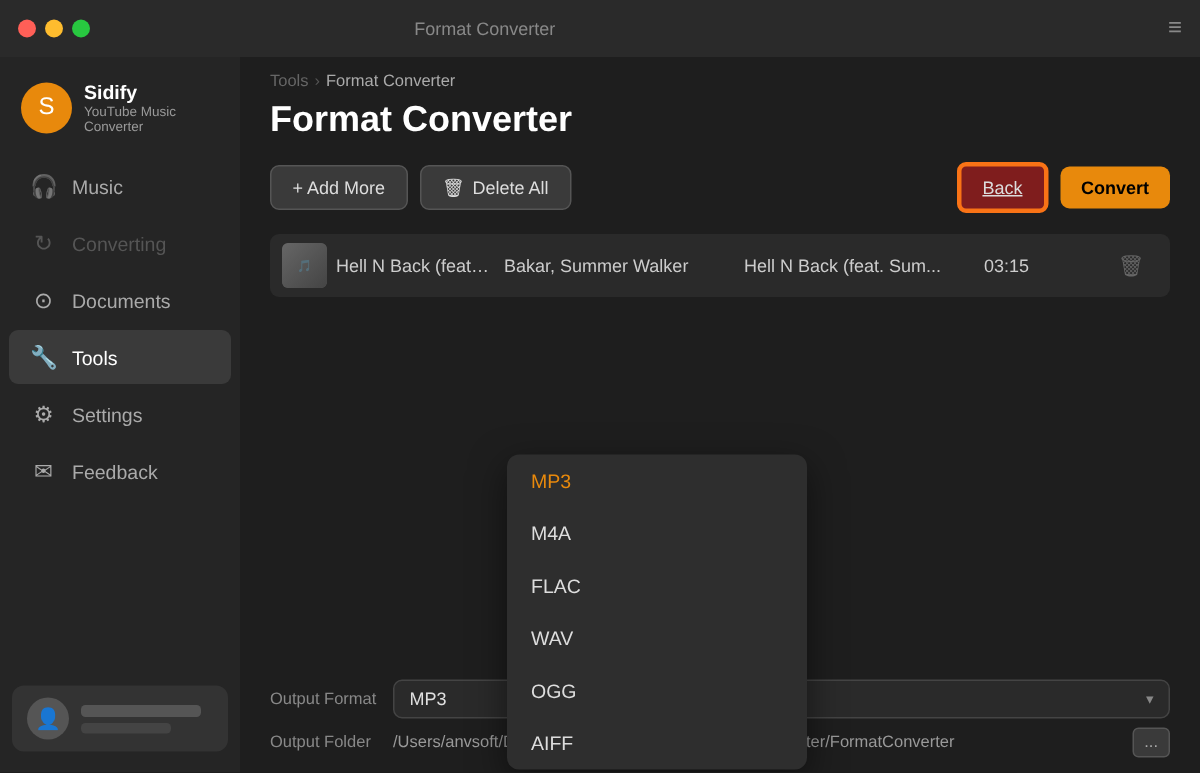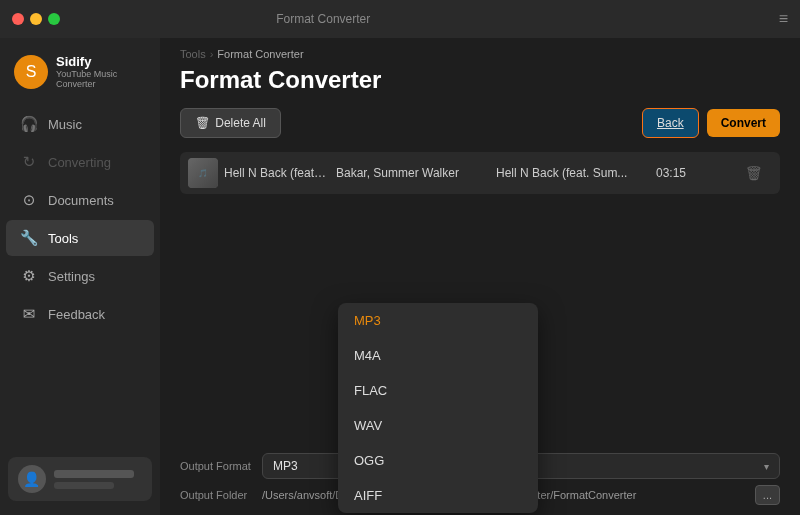--- a/index.html
+++ b/index.html
@@ -221,23 +221,23 @@
       cursor: pointer;
       border: none;
       font-family: inherit;
     }
     .btn-secondary {
       background: #3a3a3a;
       color: #ddd;
       border: 1px solid #555;
     }
     .btn-back {
-      background: #0c4a6e;
+      background: #7f1d1d;
       color: #ddd;
-      border: 1px solid #f97316;
+      border: 3px solid #f97316;
       margin-left: auto;
       text-decoration: underline;
     }
     .btn-convert {
       background: #e8890c;
       color: #000000;
       font-weight: 600;
     }
 
     
@@ -463,20 +463,21 @@
       <span>Tools</span>
       <span class="breadcrumb-separator">›</span>
       <span class="breadcrumb-active">Format Converter</span>
     </div>
 
     <div class="page-header">
       <h1 class="page-title">Format Converter</h1>
     </div>
 
     <div class="toolbar">
+      <button class="btn btn-secondary">+ Add More</button>
       <button class="btn btn-secondary">
         <span>🗑</span>
         <span>Delete All</span>
       </button>
       <button class="btn btn-back" style="margin-left:auto;">Back</button>
       <button class="btn btn-convert">Convert</button>
     </div>
 
     <div class="table-container">
       <div class="table-row">

